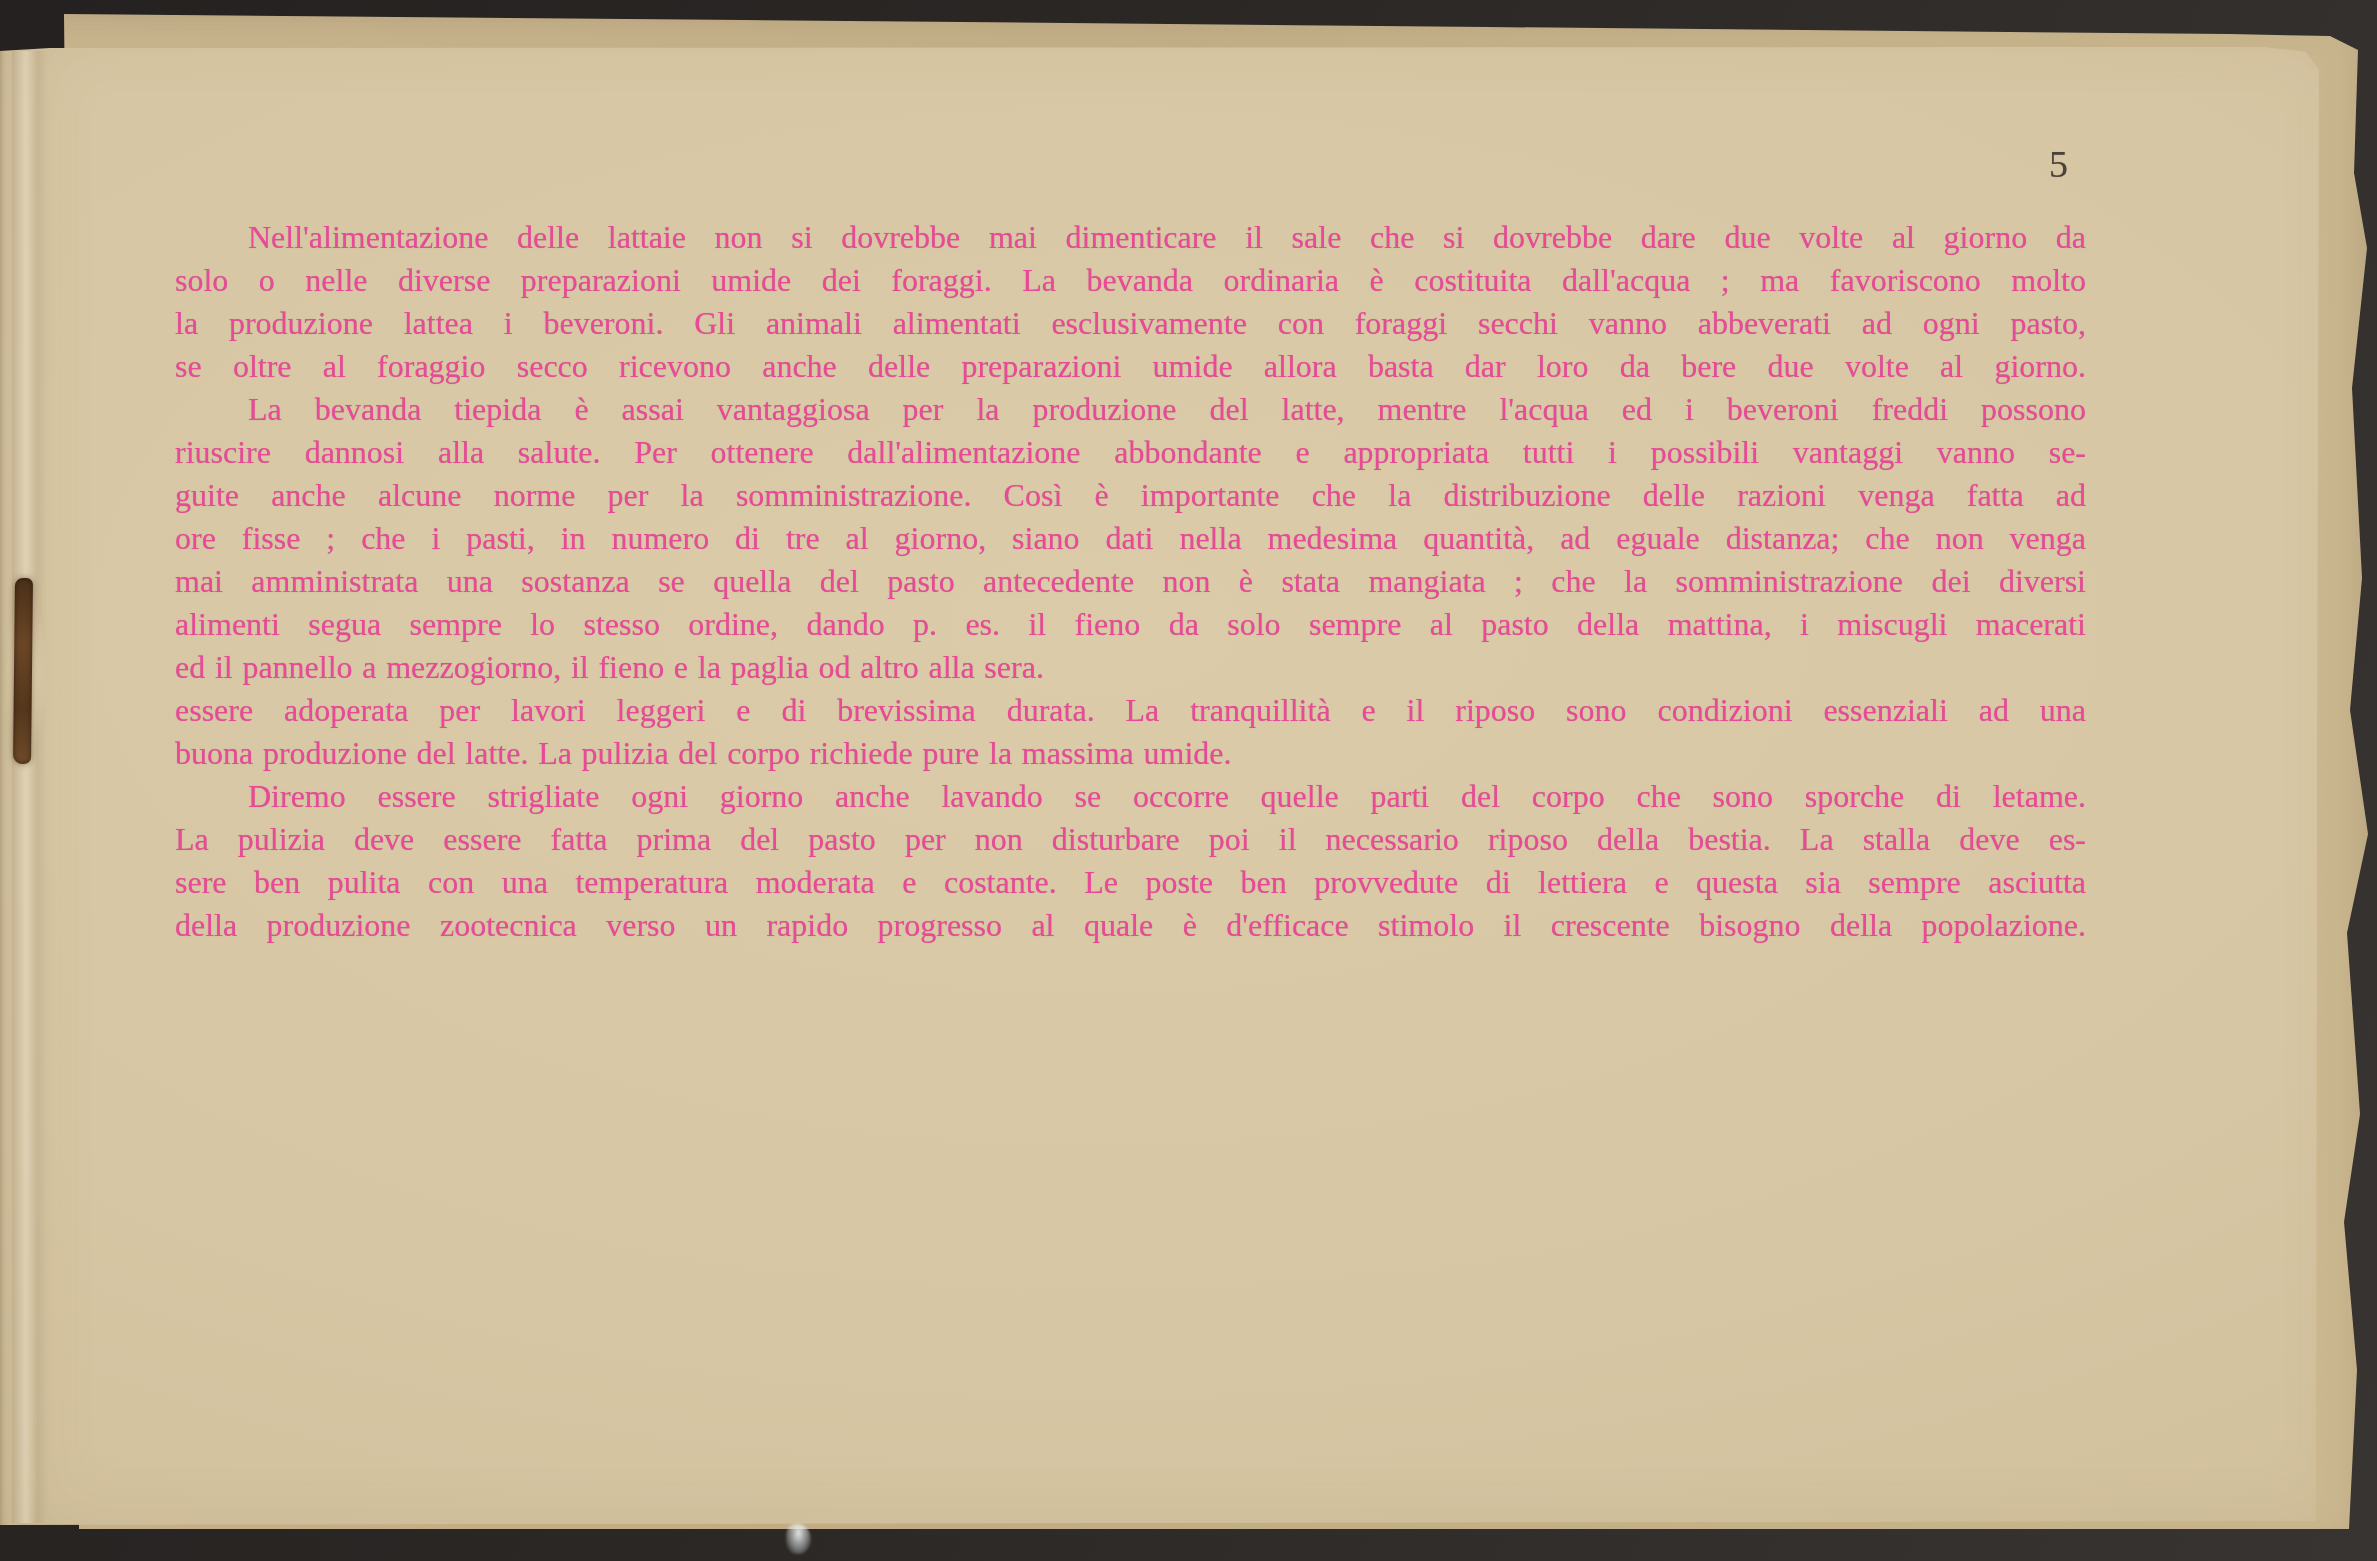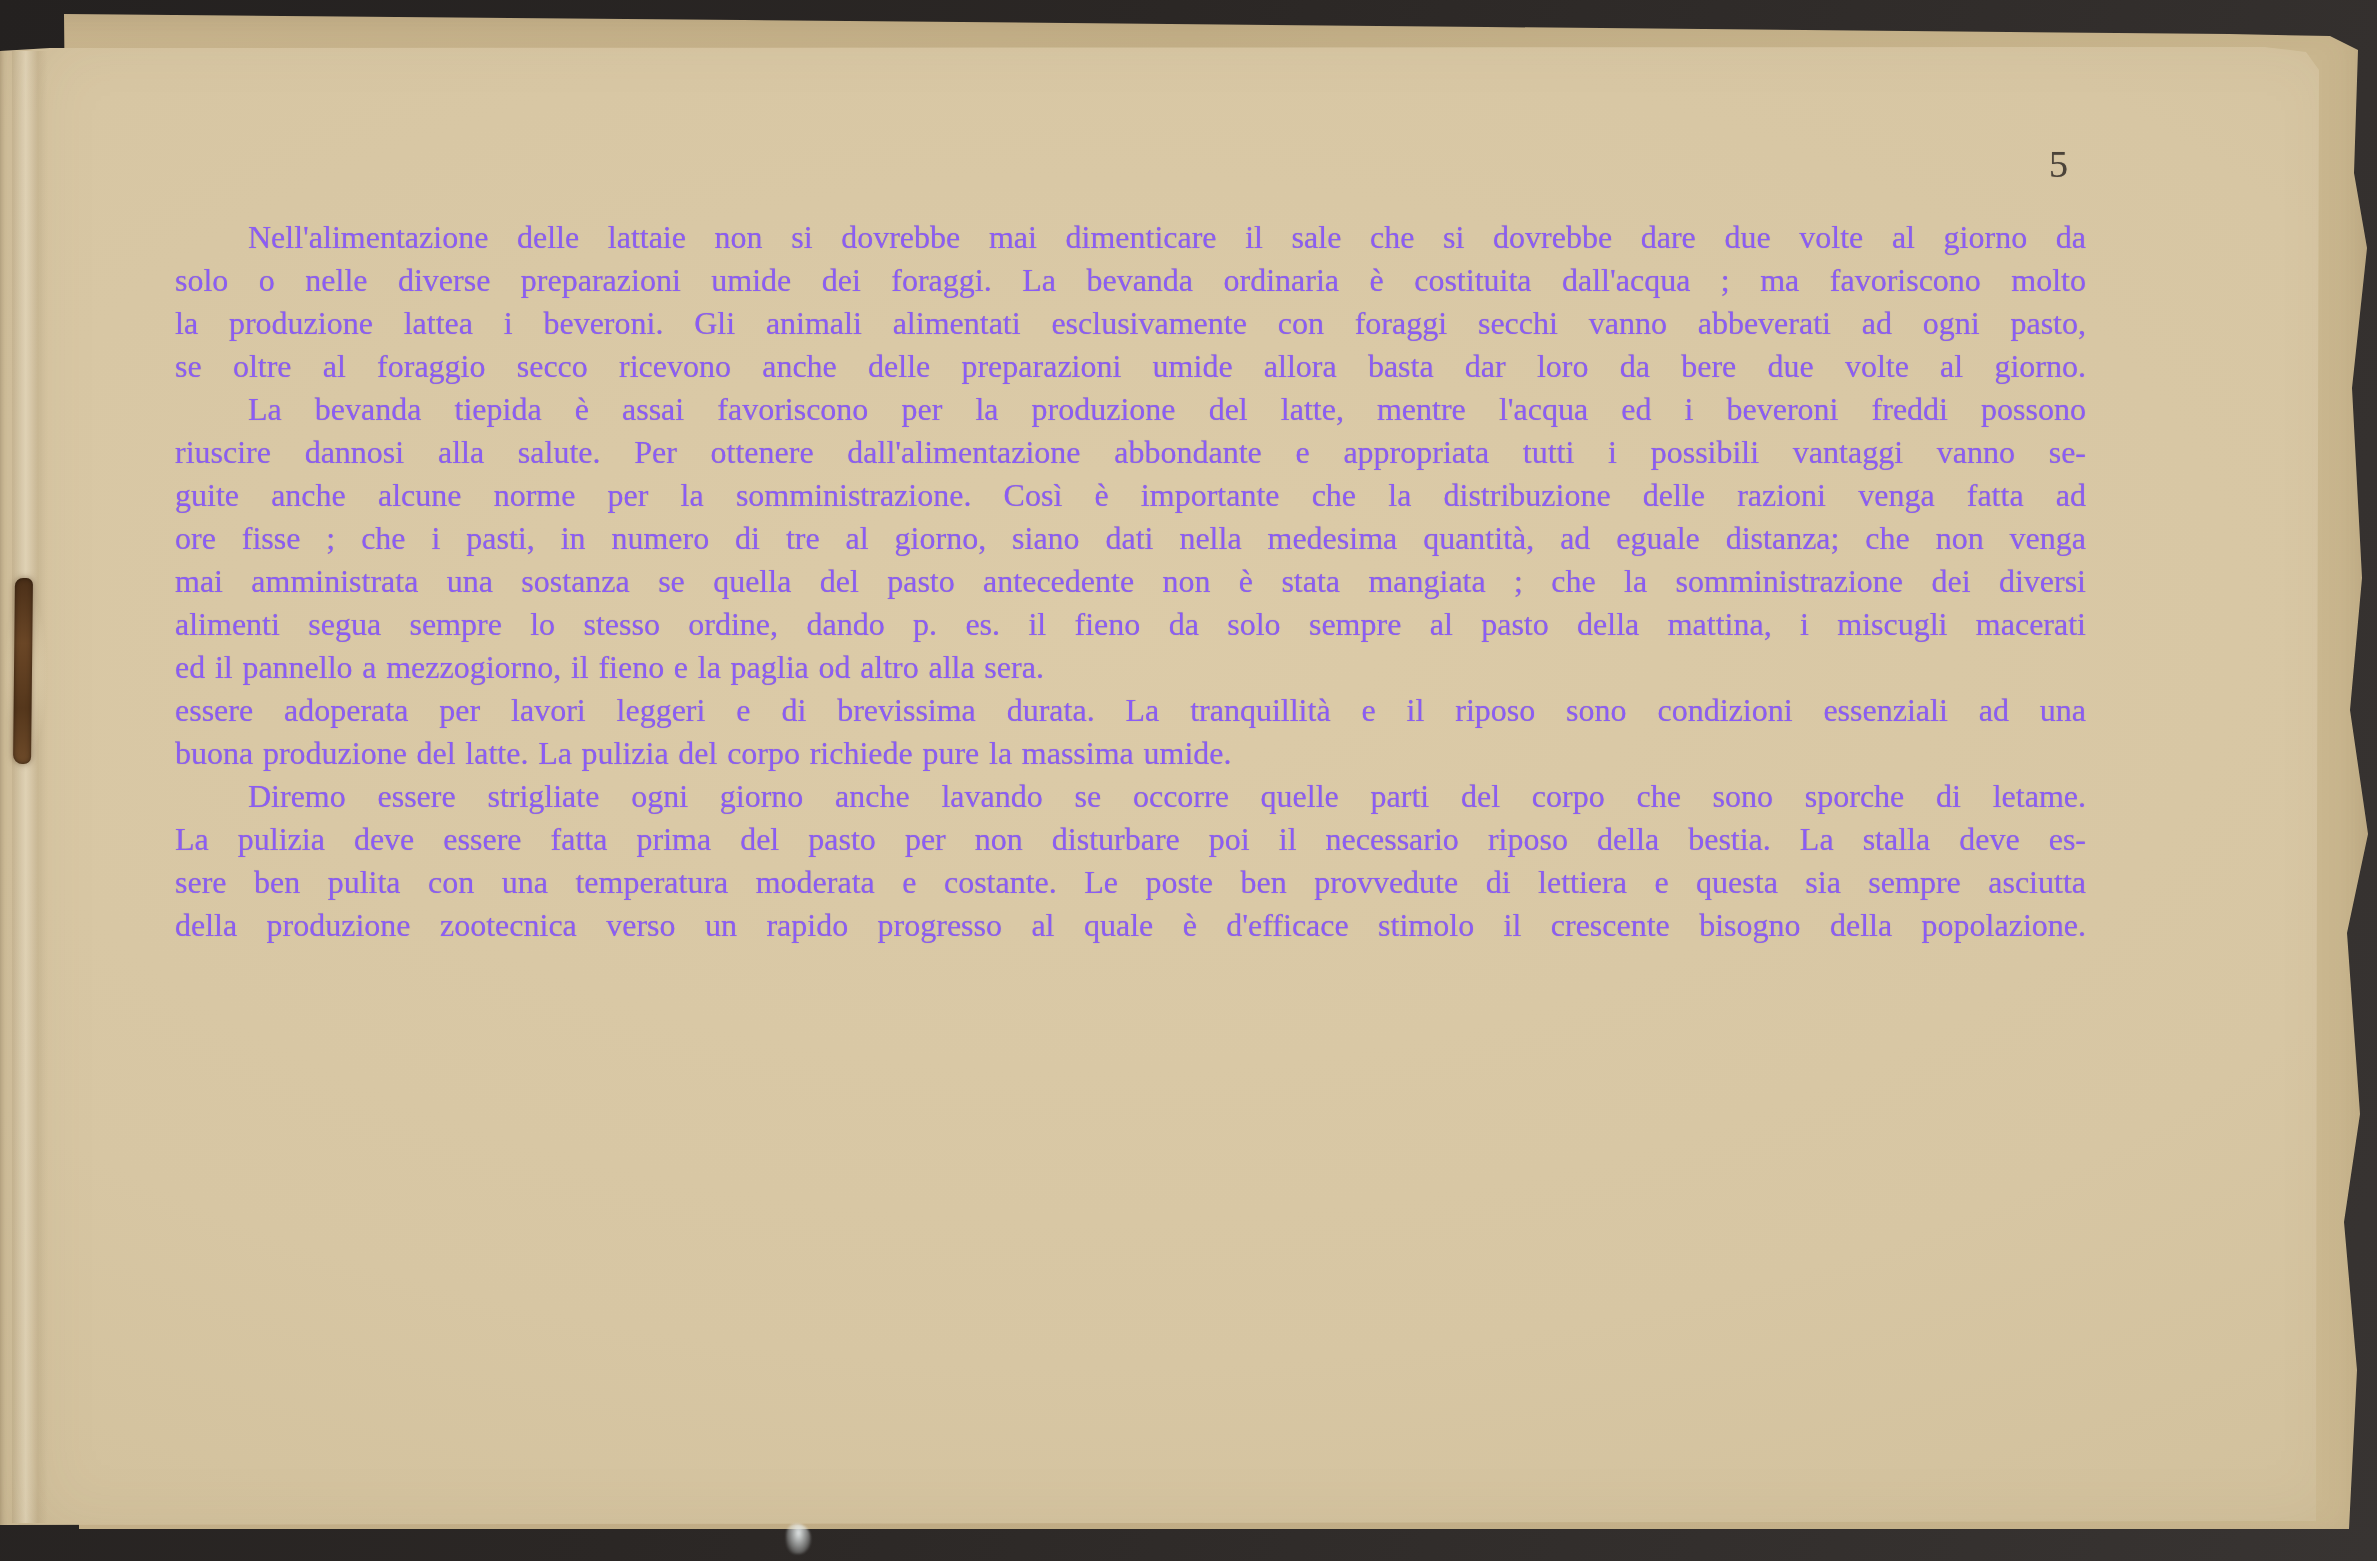--- a/index.html
+++ b/index.html
@@ -52,21 +52,21 @@
     background:radial-gradient(ellipse at 50% 30%,rgba(235,240,240,.95),rgba(225,232,232,.35) 60%,rgba(225,232,232,0) 85%);
     filter:blur(0.8px);border-radius:40% 60% 55% 45%;
   }
   .page-number{
     position:absolute;left:2049px;top:142px;
     font-size:38px;color:#4b4339;letter-spacing:0.8px;
     text-shadow:0 0 0.8px rgba(75,67,57,.45);
   }
   .text-block{
     position:absolute;left:175px;top:216px;width:1911px;
-    font-size:32px;line-height:43px;color:#8b5cf6;
+    font-size:32px;line-height:43px;color:#ec4899;
     text-shadow:0 0 0.8px rgba(77,69,58,.4);
     word-spacing:1.7px;
   }
   .para{margin:0;padding:0;}
   .line{
     text-align:justify;text-align-last:justify;
     height:43px;overflow:hidden;
   }
   .line.short{text-align-last:left;}
   .line.indent{text-indent:73px;}
@@ -84,21 +84,21 @@
 <div class="page-number">5</div>
 
 <div class="text-block">
     <div class="para">
       <div class="line indent">Nell'alimentazione delle lattaie non si dovrebbe mai dimenticare il sale che si dovrebbe dare due volte al giorno da</div>
       <div class="line">solo o nelle diverse preparazioni umide dei foraggi. La bevanda ordinaria è costituita dall'acqua ; ma favoriscono molto</div>
       <div class="line">la produzione lattea i beveroni. Gli animali alimentati esclusivamente con foraggi secchi vanno abbeverati ad ogni pasto,</div>
       <div class="line">se oltre al foraggio secco ricevono anche delle preparazioni umide allora basta dar loro da bere due volte al giorno.</div>
     </div>
     <div class="para">
-      <div class="line indent">La bevanda tiepida è assai favoriscono per la produzione del latte, mentre l'acqua ed i beveroni freddi possono</div>
+      <div class="line indent">La bevanda tiepida è assai vantaggiosa per la produzione del latte, mentre l'acqua ed i beveroni freddi possono</div>
       <div class="line">riuscire dannosi alla salute. Per ottenere dall'alimentazione abbondante e appropriata tutti i possibili vantaggi vanno se-</div>
       <div class="line">guite anche alcune norme per la somministrazione. Così è importante che la distribuzione delle razioni venga fatta ad</div>
       <div class="line">ore fisse ; che i pasti, in numero di tre al giorno, siano dati nella medesima quantità, ad eguale distanza; che non venga</div>
       <div class="line">mai amministrata una sostanza se quella del pasto antecedente non è stata mangiata ; che la somministrazione dei diversi</div>
       <div class="line">alimenti segua sempre lo stesso ordine, dando p. es. il fieno da solo sempre al pasto della mattina, i miscugli macerati</div>
       <div class="line short">ed il pannello a mezzogiorno, il fieno e la paglia od altro alla sera.</div>
     </div>
     <div class="para">
       <div class="line">essere adoperata per lavori leggeri e di brevissima durata. La tranquillità e il riposo sono condizioni essenziali ad una</div>
       <div class="line short">buona produzione del latte. La pulizia del corpo richiede pure la massima umide.</div>

